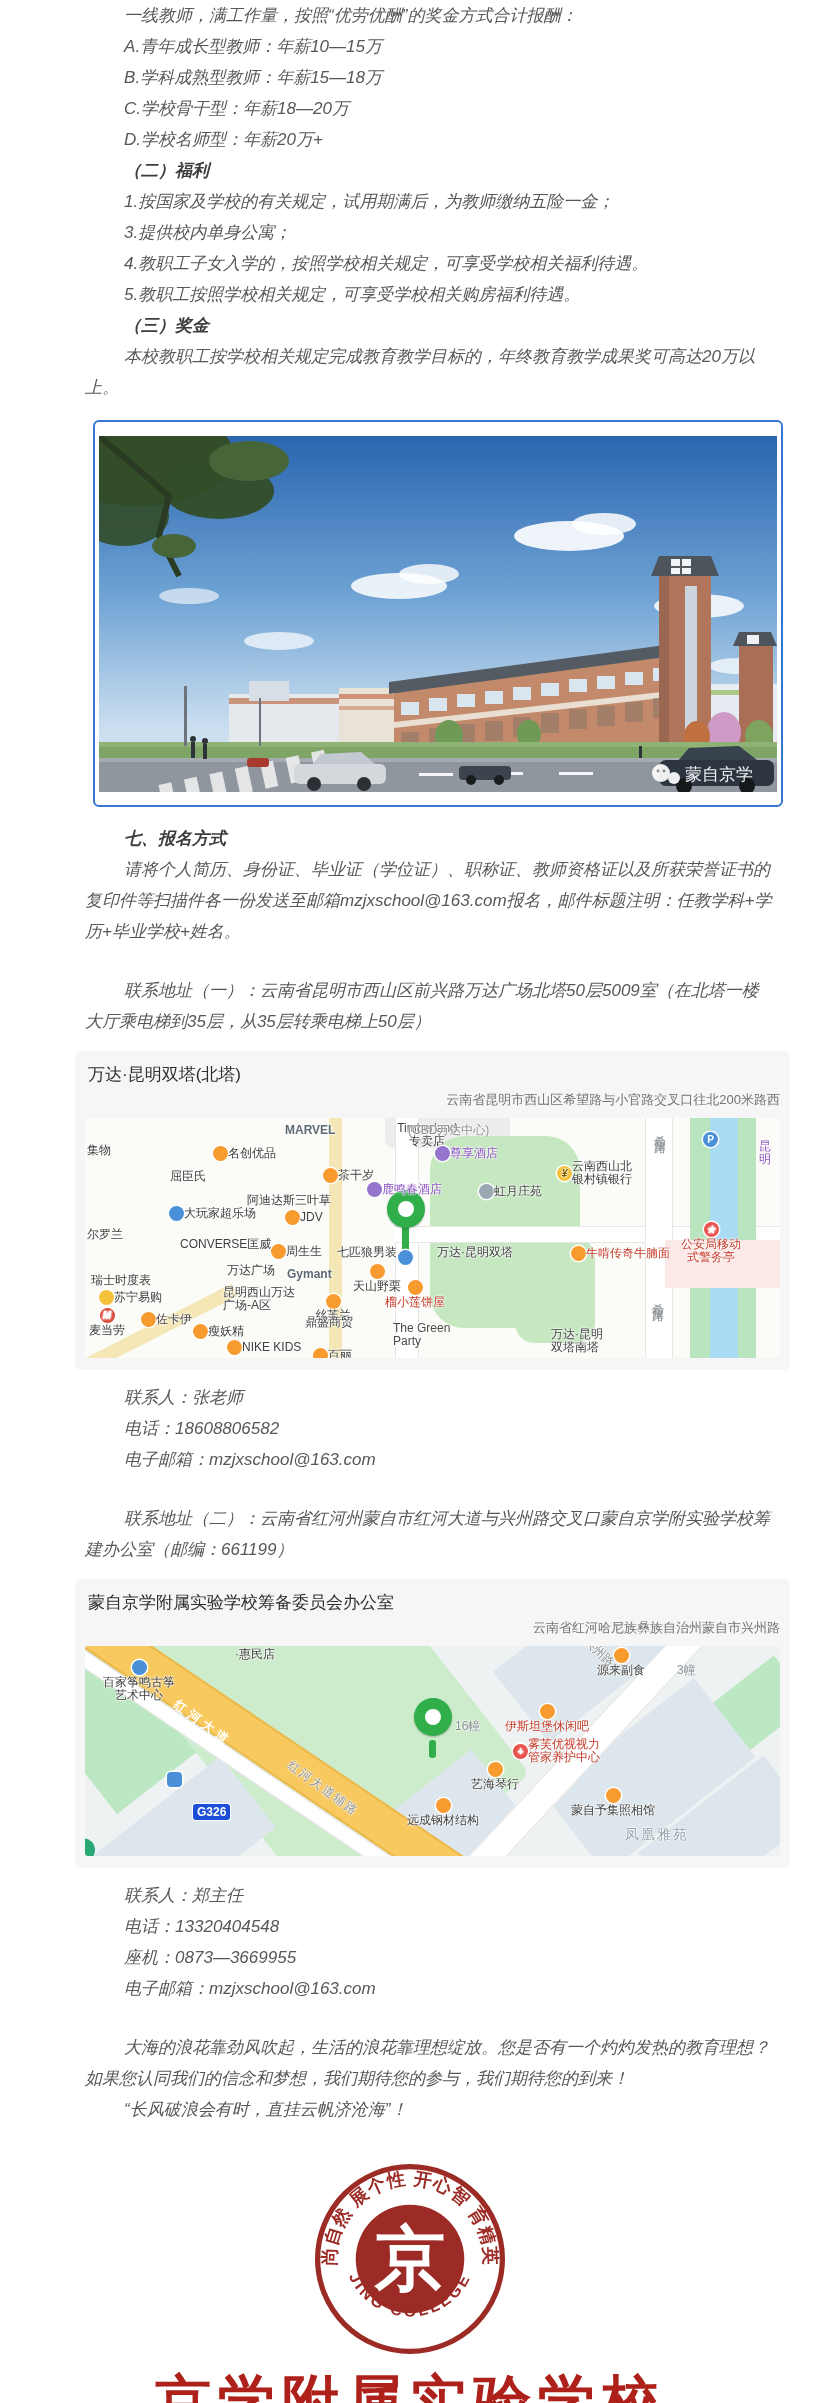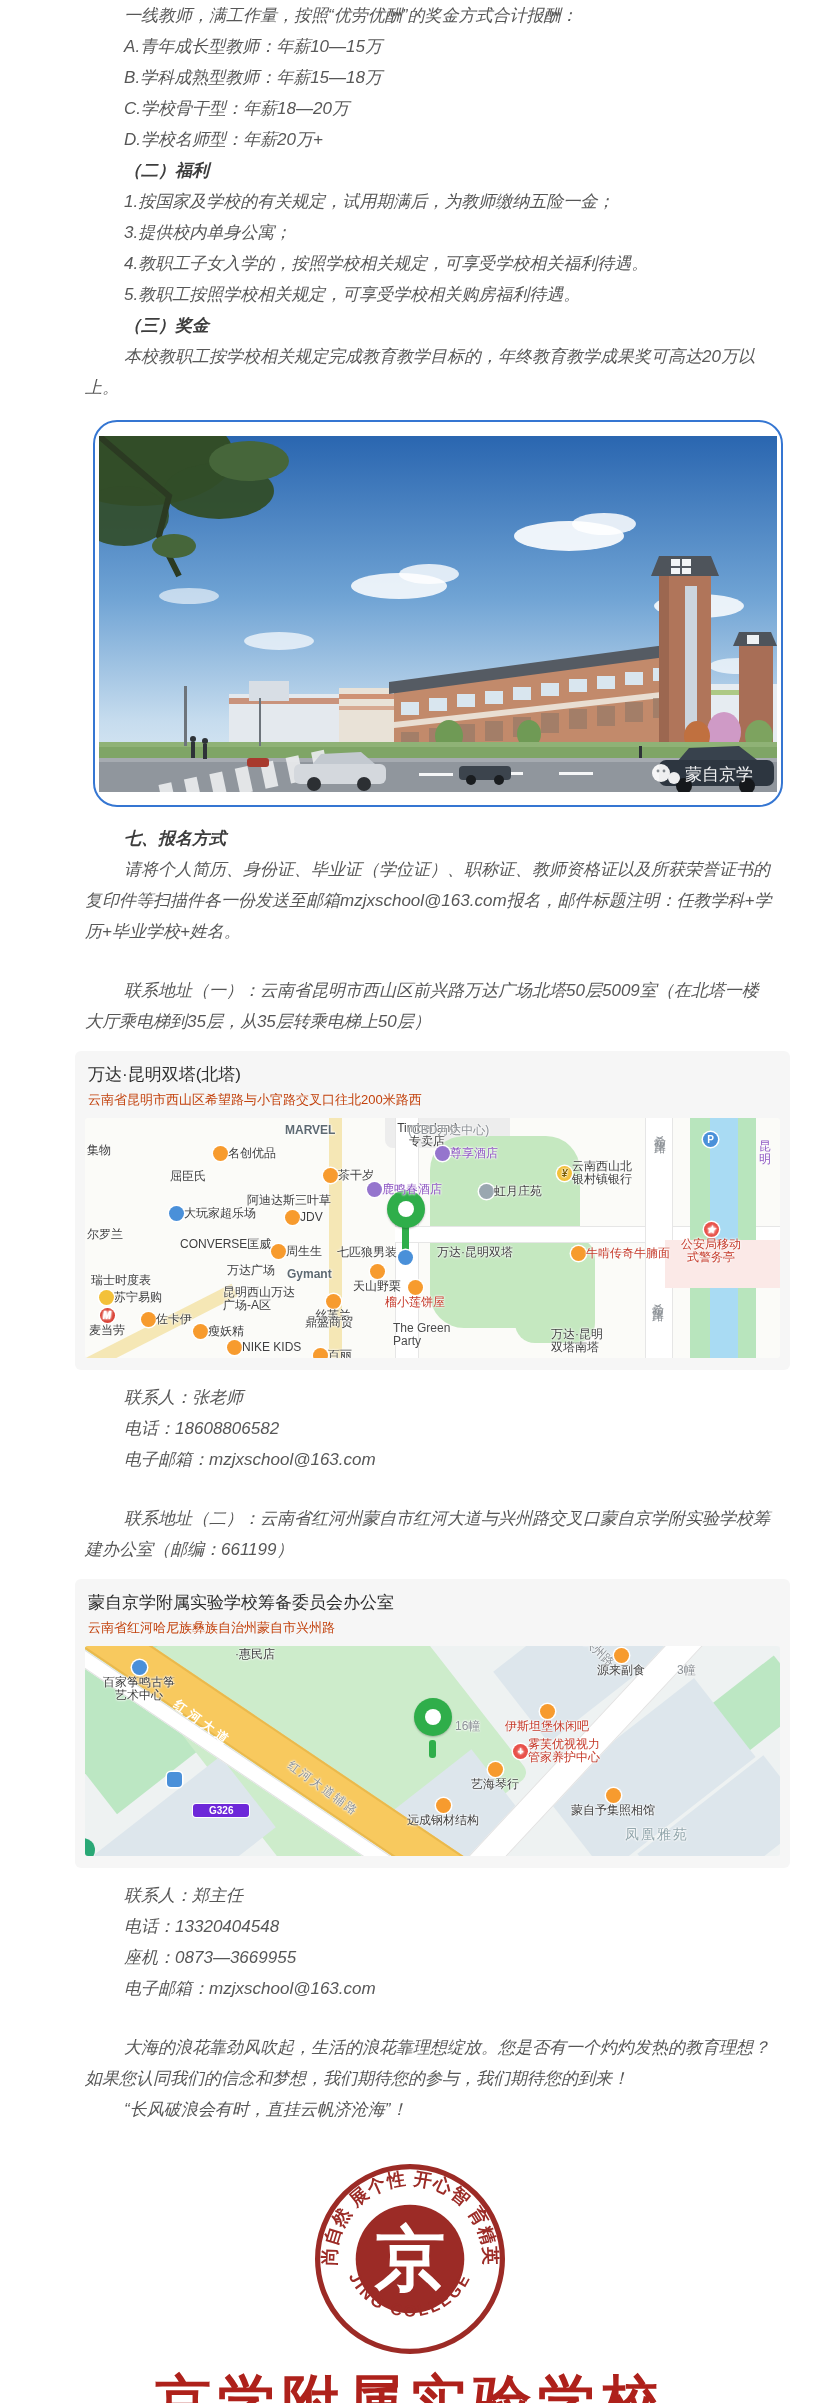--- a/index.html
+++ b/index.html
@@ -1,44 +1,44 @@
 <!DOCTYPE html>
 <html><head>
 <meta charset="utf-8">
 <style>
   html,body{margin:0;padding:0;background:#ffffff;}
   body{width:820px;font-family:"Liberation Sans",sans-serif;color:#575757;font-size:17px;}
   .page{width:820px;overflow:hidden;background:#fff;}
   p.t{margin:0 46px 0 85px;line-height:31px;text-indent:2.3em;word-break:break-all;font-style:italic;}
   .hd{font-weight:bold;color:#3d3d3d;} .sp28{height:28px;}
   
-  .frame{box-sizing:border-box;width:690px;margin:17px 0 16px 93px;border:2px solid #3576d2;border-radius:24px;padding:14px 4px 13px 4px;}
+  .frame{box-sizing:border-box;width:690px;margin:17px 0 16px 93px;border:2px solid #3576d2;border-radius:6px;padding:14px 4px 13px 4px;}
   .frame svg{display:block;width:100%;height:auto;}
   
   .card{box-sizing:border-box;width:715px;margin:14px 0 12px 75px;background:#f6f6f6;border-radius:6px;padding:13px 10px 12px 10px;}
   .card-title{font-size:17px;color:#2e2e2e;margin:0 0 5px 3px;text-indent:0;line-height:22px;}
-  .card-sub{font-size:13px;color:#c2410c;margin:0 0 10px 3px;text-indent:0;line-height:17px;}
+  .card-sub{font-size:13px;color:#737373;margin:0 0 10px 3px;text-indent:0;line-height:17px;text-align:right;}
   .map{position:relative;width:695px;overflow:hidden;border-radius:3px;}
   .map1{height:240px;background:#fbfbf8;}
   .map2{height:210px;background:#eef2f2;}
   .abs{position:absolute;}
   .ml{position:absolute;font-size:12px;line-height:13px;color:#3e3e3e;white-space:pre-line;
       text-shadow:0 0 2px #fff,0 0 2px #fff,0 0 3px #fff;}
   .ml.lat{color:#5e6a72;font-weight:bold;}
   .ml.pur{color:#8e57c2;}
   .ml.road{color:#8b9095;}
   .ml.big{font-size:14px;color:#93a7ad;letter-spacing:2px;}
   .vert{writing-mode:vertical-lr;letter-spacing:3px;}
   .poi{position:absolute;display:flex;align-items:center;gap:0;font-size:12px;line-height:13px;color:#3e3e3e;white-space:pre-line;text-shadow:0 0 2px #fff,0 0 2px #fff,0 0 3px #fff;}
   .poi.col{flex-direction:column;gap:1px;text-align:center;}
   .pi{width:15px;height:15px;border-radius:50%;color:#fff;font-size:10px;line-height:15px;text-align:center;font-weight:bold;box-shadow:0 0 0 1.5px #ffffff;flex:0 0 auto;}
   .pi.o{background:#f79b2e;} .pi.pu{background:#9575cd;} .pi.bl{background:#4a90d9;}
   .pi.ye{background:#f3c13a;color:#7a5c00;} .pi.re{background:#e8514a;} .pi.mc{background:#db4437;}
   .pi.gy{background:#9aa7b0;}
-  .badge{position:absolute;background:#6d28d9;color:#fff;font-size:10px;font-weight:bold;border-radius:3px;padding:1px 16px;box-shadow:0 0 0 1px #fff;}
+  .badge{position:absolute;background:#1d4ed8;color:#fff;font-size:12px;font-weight:bold;border-radius:3px;padding:1px 4px;box-shadow:0 0 0 1px #fff;}
   .gpin{position:absolute;width:38px;height:38px;border-radius:50%;background:#2fae4a;box-shadow:0 1px 2px rgba(0,0,0,.25);}
   .gpin::after{content:"";position:absolute;left:11px;top:11px;width:16px;height:16px;border-radius:50%;background:#fff;}
   .gstem{position:absolute;width:7px;border-radius:3px;background:#2fae4a;}
   
   .seal-wrap{text-align:center;margin:34px 0 6px 0;}
   .brush{font-family:"Liberation Serif",serif;font-weight:bold;font-size:57px;color:#ae211b;letter-spacing:7px;text-align:center;line-height:64px;margin-top:6px;}
 </style>
 </head>
 <body>
 

